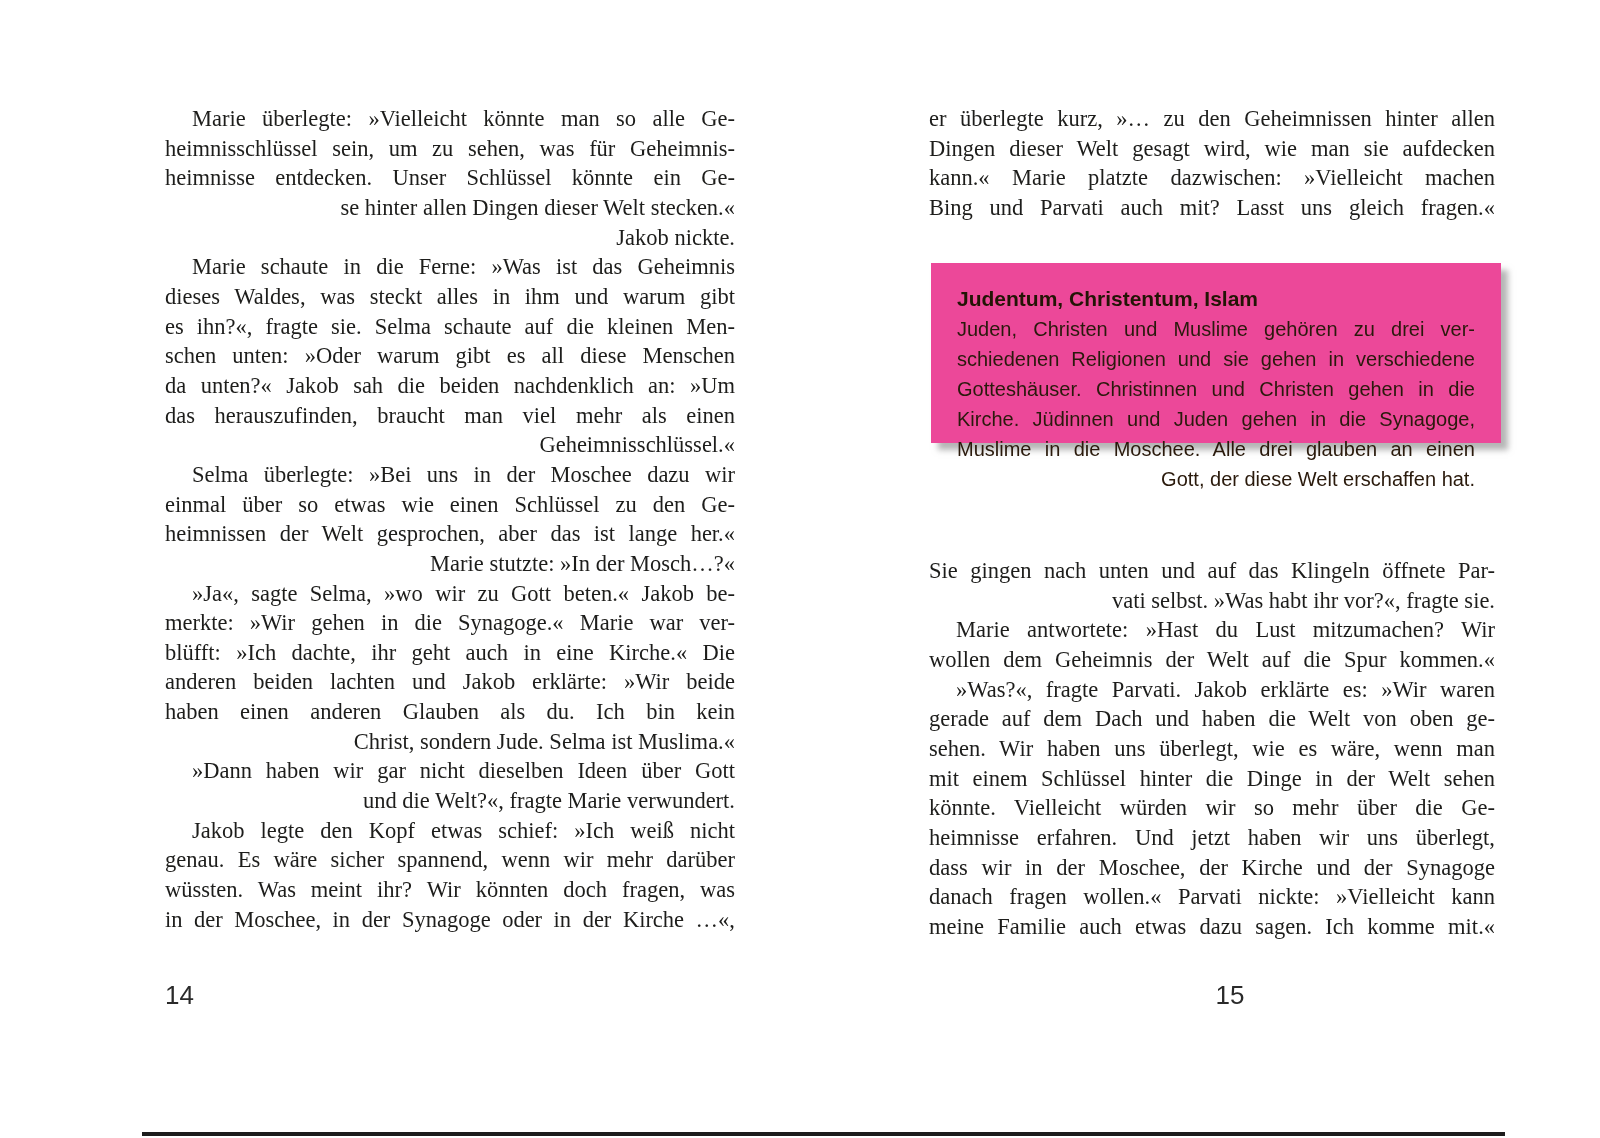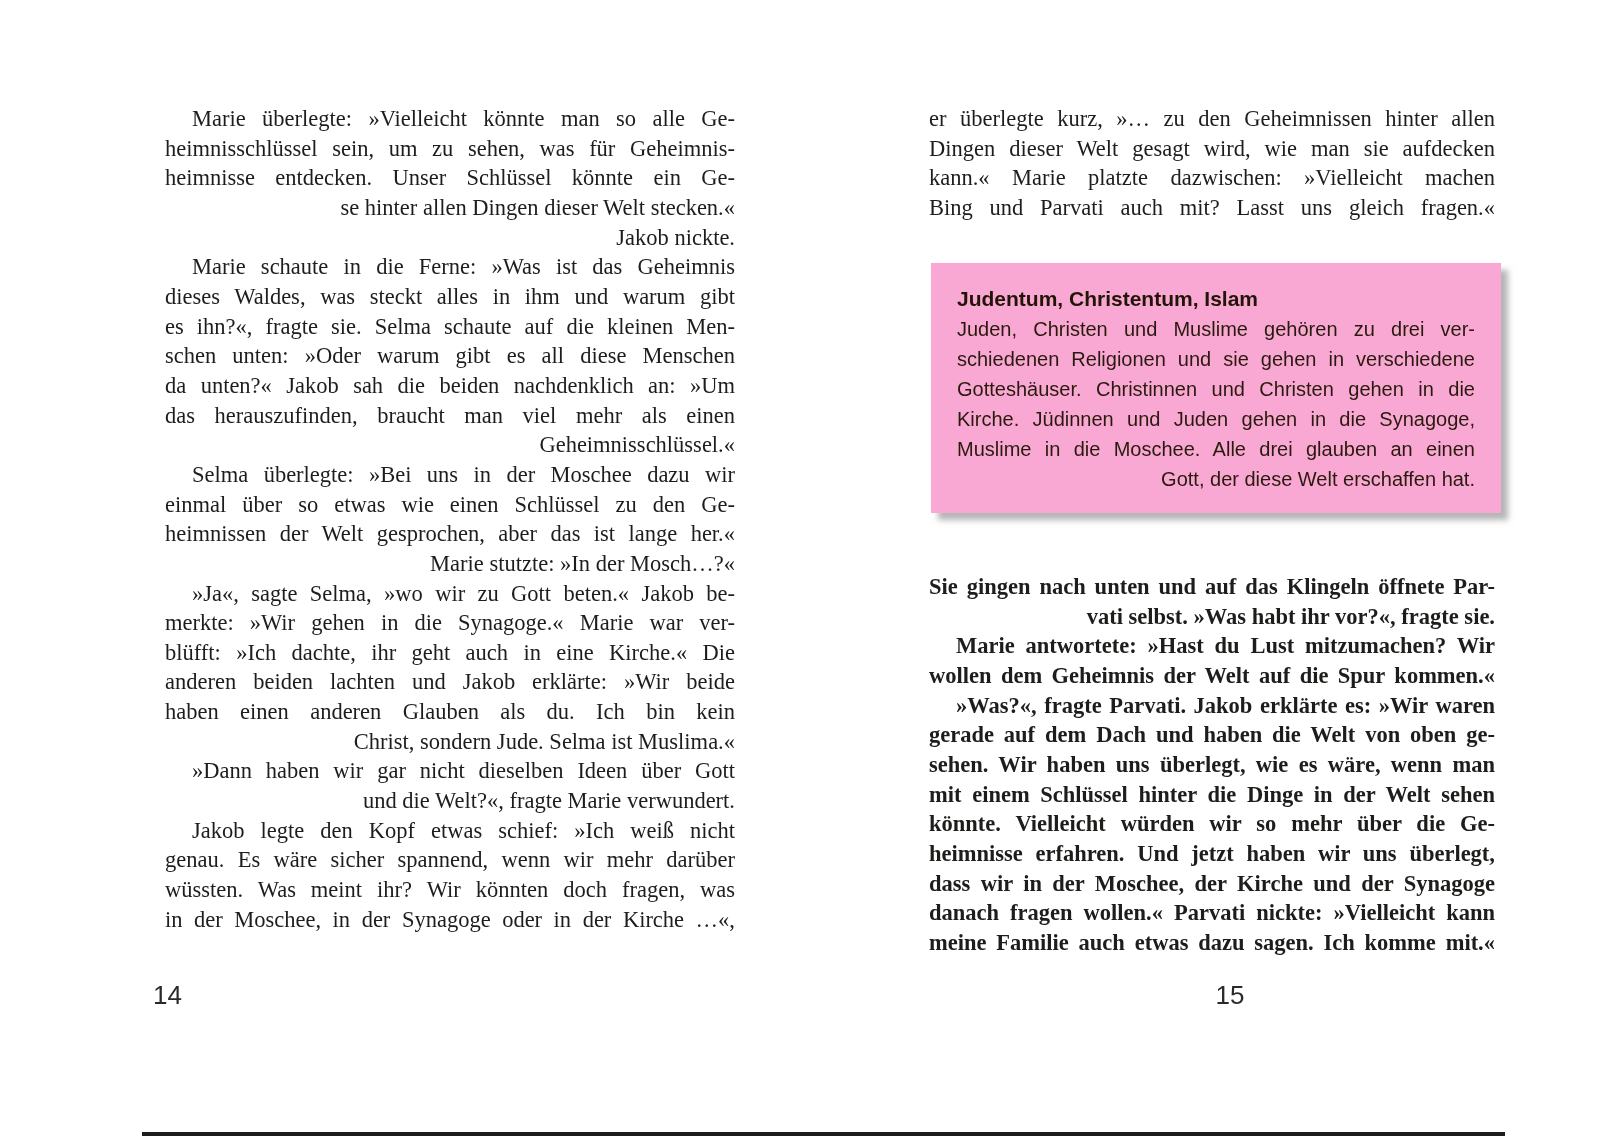--- a/index.html
+++ b/index.html
@@ -6,43 +6,43 @@
   body{
     width:1600px;height:1138px;background:#ffffff;
     font-family:"Liberation Serif", serif;
     color:#1d1d1b;
     position:relative;overflow:hidden;
   }
   .spread{position:absolute;left:0;top:0;width:1600px;height:1138px;background:#ffffff;margin-left:47px;}
   .textcol{position:absolute;font-size:22.5px;line-height:29.65px;}
   #left-col{left:118px;top:104px;width:570px;}
   #right-col-top{left:882px;top:104px;width:566px;}
-  #right-col-bottom{left:882px;top:572px;width:566px;font-weight:bold;}
+  #right-col-bottom{left:882px;top:556px;width:566px;}
   .line{min-height:29.65px;}
   .jl{text-align:justify;text-align-last:justify;}
   .ll{text-align:right;}
   .ind{text-indent:27px;}
   .infobox{
-    position:absolute;left:884px;top:263px;width:570px;height:250px;
+    position:absolute;left:884px;top:263px;width:570px;height:180px;
     box-sizing:border-box;padding:21px 26px 19px 26px;
-    background:#f9a8d4;
+    background:#ec4899;
     box-shadow:7px 7px 6px rgba(120,120,120,0.55);
   }
   .infobox-title{
     font-family:"Liberation Sans", sans-serif;
     font-weight:bold;font-size:21px;line-height:30px;color:#231505;
   }
   .infobox-body{font-family:"Liberation Sans", sans-serif;font-size:20px;line-height:30px;color:#2a1a0c;}
   .infobox-body .line{min-height:30px;}
   .pagenum{
     position:absolute;top:980px;
     font-family:"Liberation Sans", sans-serif;
     font-size:26px;color:#2a2a2a;
   }
-  #pagenum-left{left:106px;}
+  #pagenum-left{left:118px;}
   #pagenum-right{left:900px;width:566px;text-align:center;}
   .bottom-line{position:absolute;left:95px;top:1132px;width:1363px;height:4px;background:#1c1c1c;}
 </style>
 </head>
 <body>
 
 <div class="spread">
 
   <div class="textcol" id="left-col">
       <div class="para">

